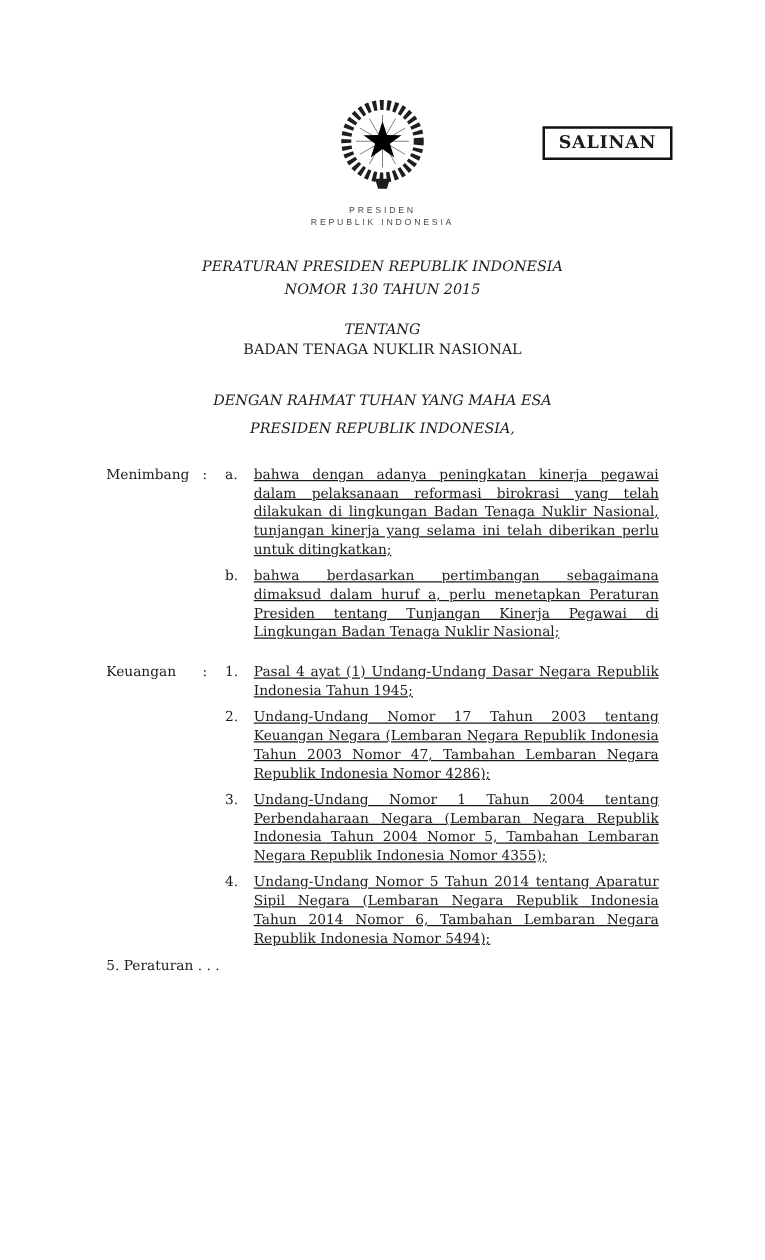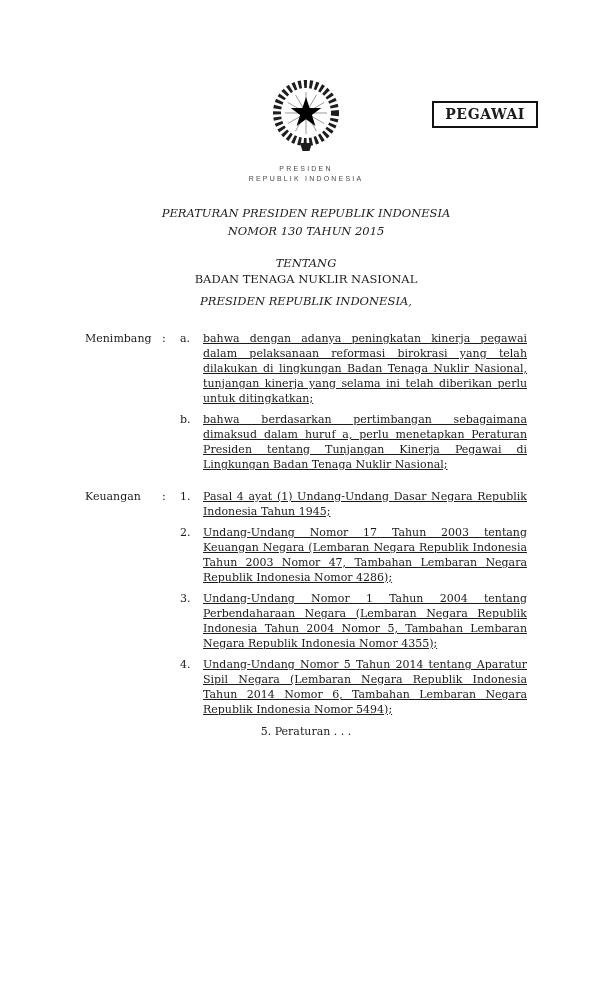--- a/index.html
+++ b/index.html
@@ -50,30 +50,30 @@
   .clause-label { width: 77px; flex: 0 0 77px; }
   .clause-colon { width: 18px; flex: 0 0 18px; }
   .clause-items { flex: 1 1 auto; }
   .item { display: flex; align-items: flex-start; }
   .item + .item { margin-top: 6px; }
   .item-marker { width: 23px; flex: 0 0 23px; }
   .item-text { flex: 1 1 auto; text-align: justify; text-decoration: underline; }
   .catchword {
     margin-top: 7px;
     font-size: 11px;
-    text-align: center;
+    text-align: left;
   }
 </style>
 </head>
 <body>
 
 <div class="page">
 
   <div class="salinan-box">
-    <span>PEGAWAI</span>
+    <span>SALINAN</span>
   </div>
 
   <div class="emblem-wrap">
     <svg class="emblem" width="76" height="80" viewBox="0 0 76 80" aria-hidden="true">
 
       <circle cx="38" cy="37" r="29" fill="none" stroke="#1e1e1e" stroke-width="8" stroke-dasharray="3 2.6"></circle>
       <circle cx="38" cy="37" r="24" fill="#ffffff"></circle>
 
       <g stroke="#555" stroke-width="0.6">
         <line x1="44" y1="37" x2="59" y2="37"></line>
@@ -99,20 +99,21 @@
   <div class="letterhead">
     <div>PRESIDEN</div>
     <div>REPUBLIK INDONESIA</div>
   </div>
 
   <div class="title-block">
     <div class="t-line">PERATURAN PRESIDEN REPUBLIK INDONESIA</div>
     <div class="t-line">NOMOR 130 TAHUN 2015</div>
     <div class="t-line t-tentang">TENTANG</div>
     <div class="t-tight">BADAN TENAGA NUKLIR NASIONAL</div>
+    <div class="t-line t-invocation">DENGAN RAHMAT TUHAN YANG MAHA ESA</div>
     <div class="t-line t-authority">PRESIDEN REPUBLIK INDONESIA,</div>
   </div>
 
   <div class="body-block">
 
     <div class="clause">
       <div class="clause-label">Menimbang</div>
       <div class="clause-colon">:</div>
       <div class="clause-items">
         <div class="item">

